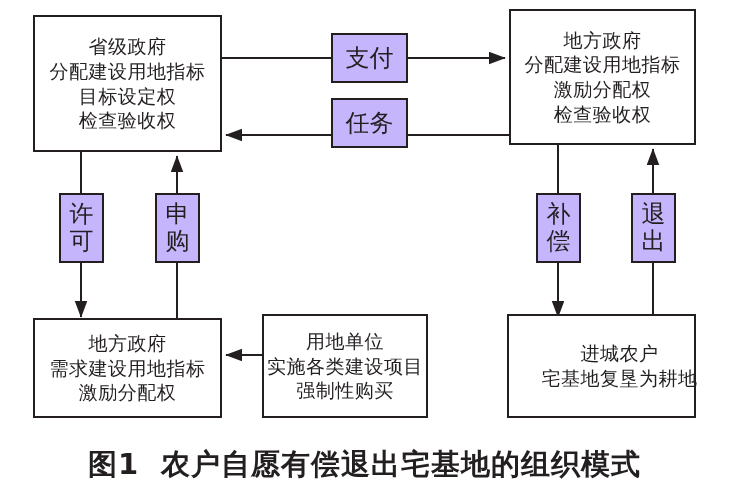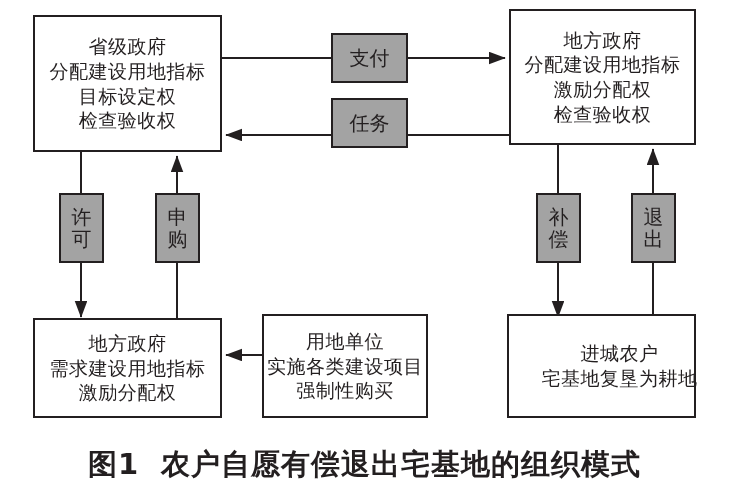--- a/index.html
+++ b/index.html
@@ -41,26 +41,26 @@
     white-space: nowrap;
     line-height: 1.30;
     font-size: 19px;
     letter-spacing: 0.5px;
   }
   
   .chip {
     position: absolute;
     box-sizing: border-box;
     border: 2px solid #231f20;
-    background: #a3a3a3;
+    background: #c4b5fd;
     display: flex;
     align-items: center;
     justify-content: center;
     color: #231f20;
-    font-size: 20px;
+    font-size: 24px;
     z-index: 3;
   }
   .chip.vertical {
     flex-direction: column;
     line-height: 1.12;
   }
   .chip.vertical .ch {
     display: block;
   }
   .caption {

